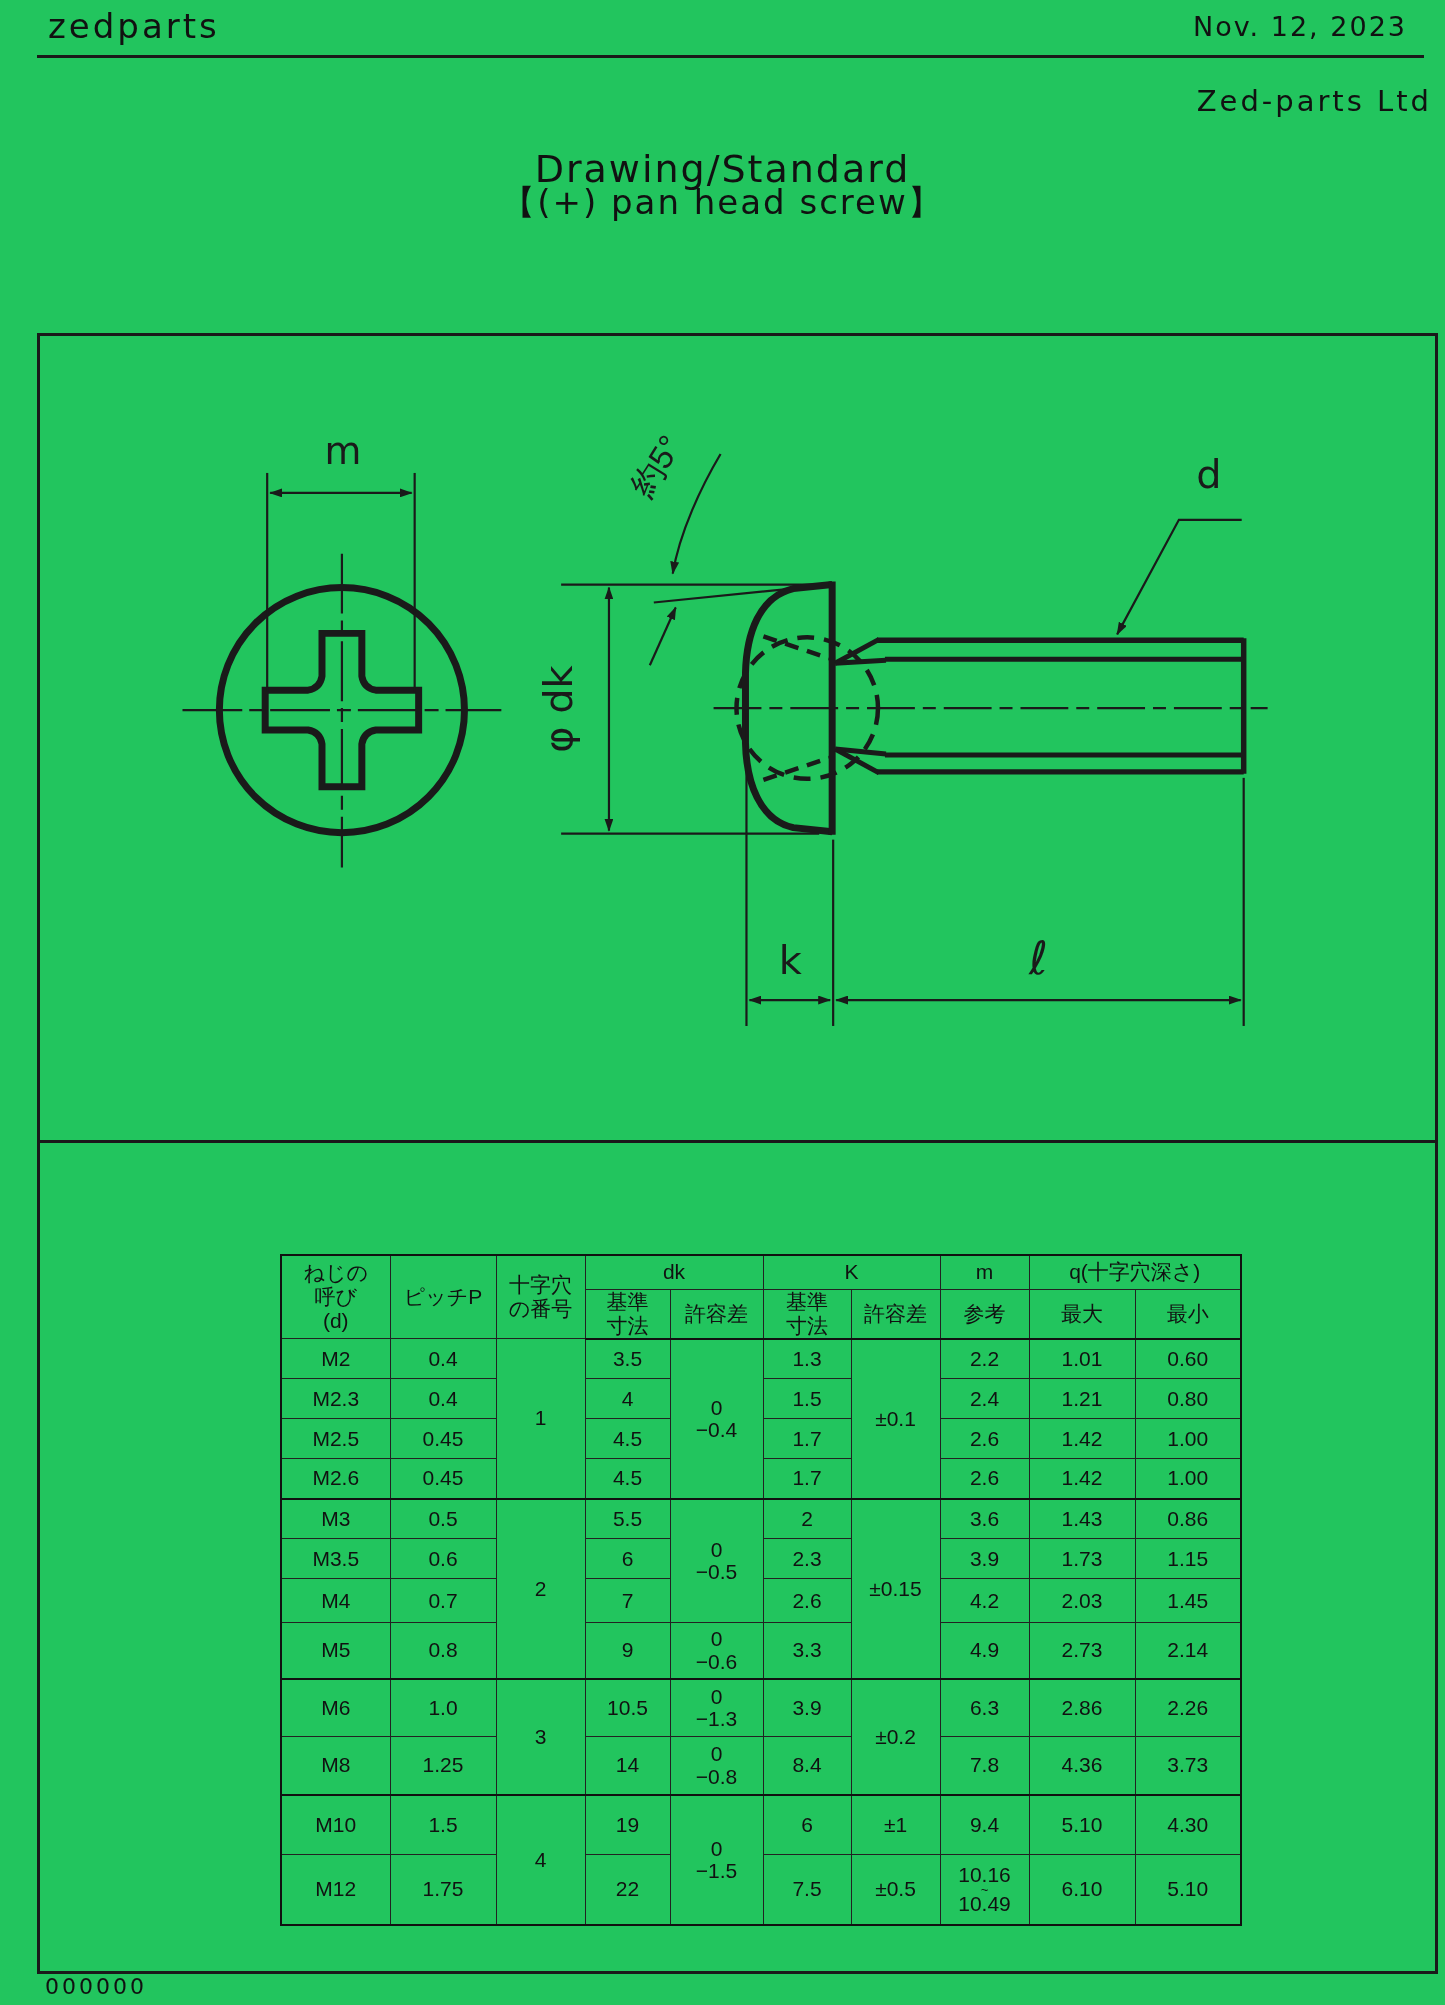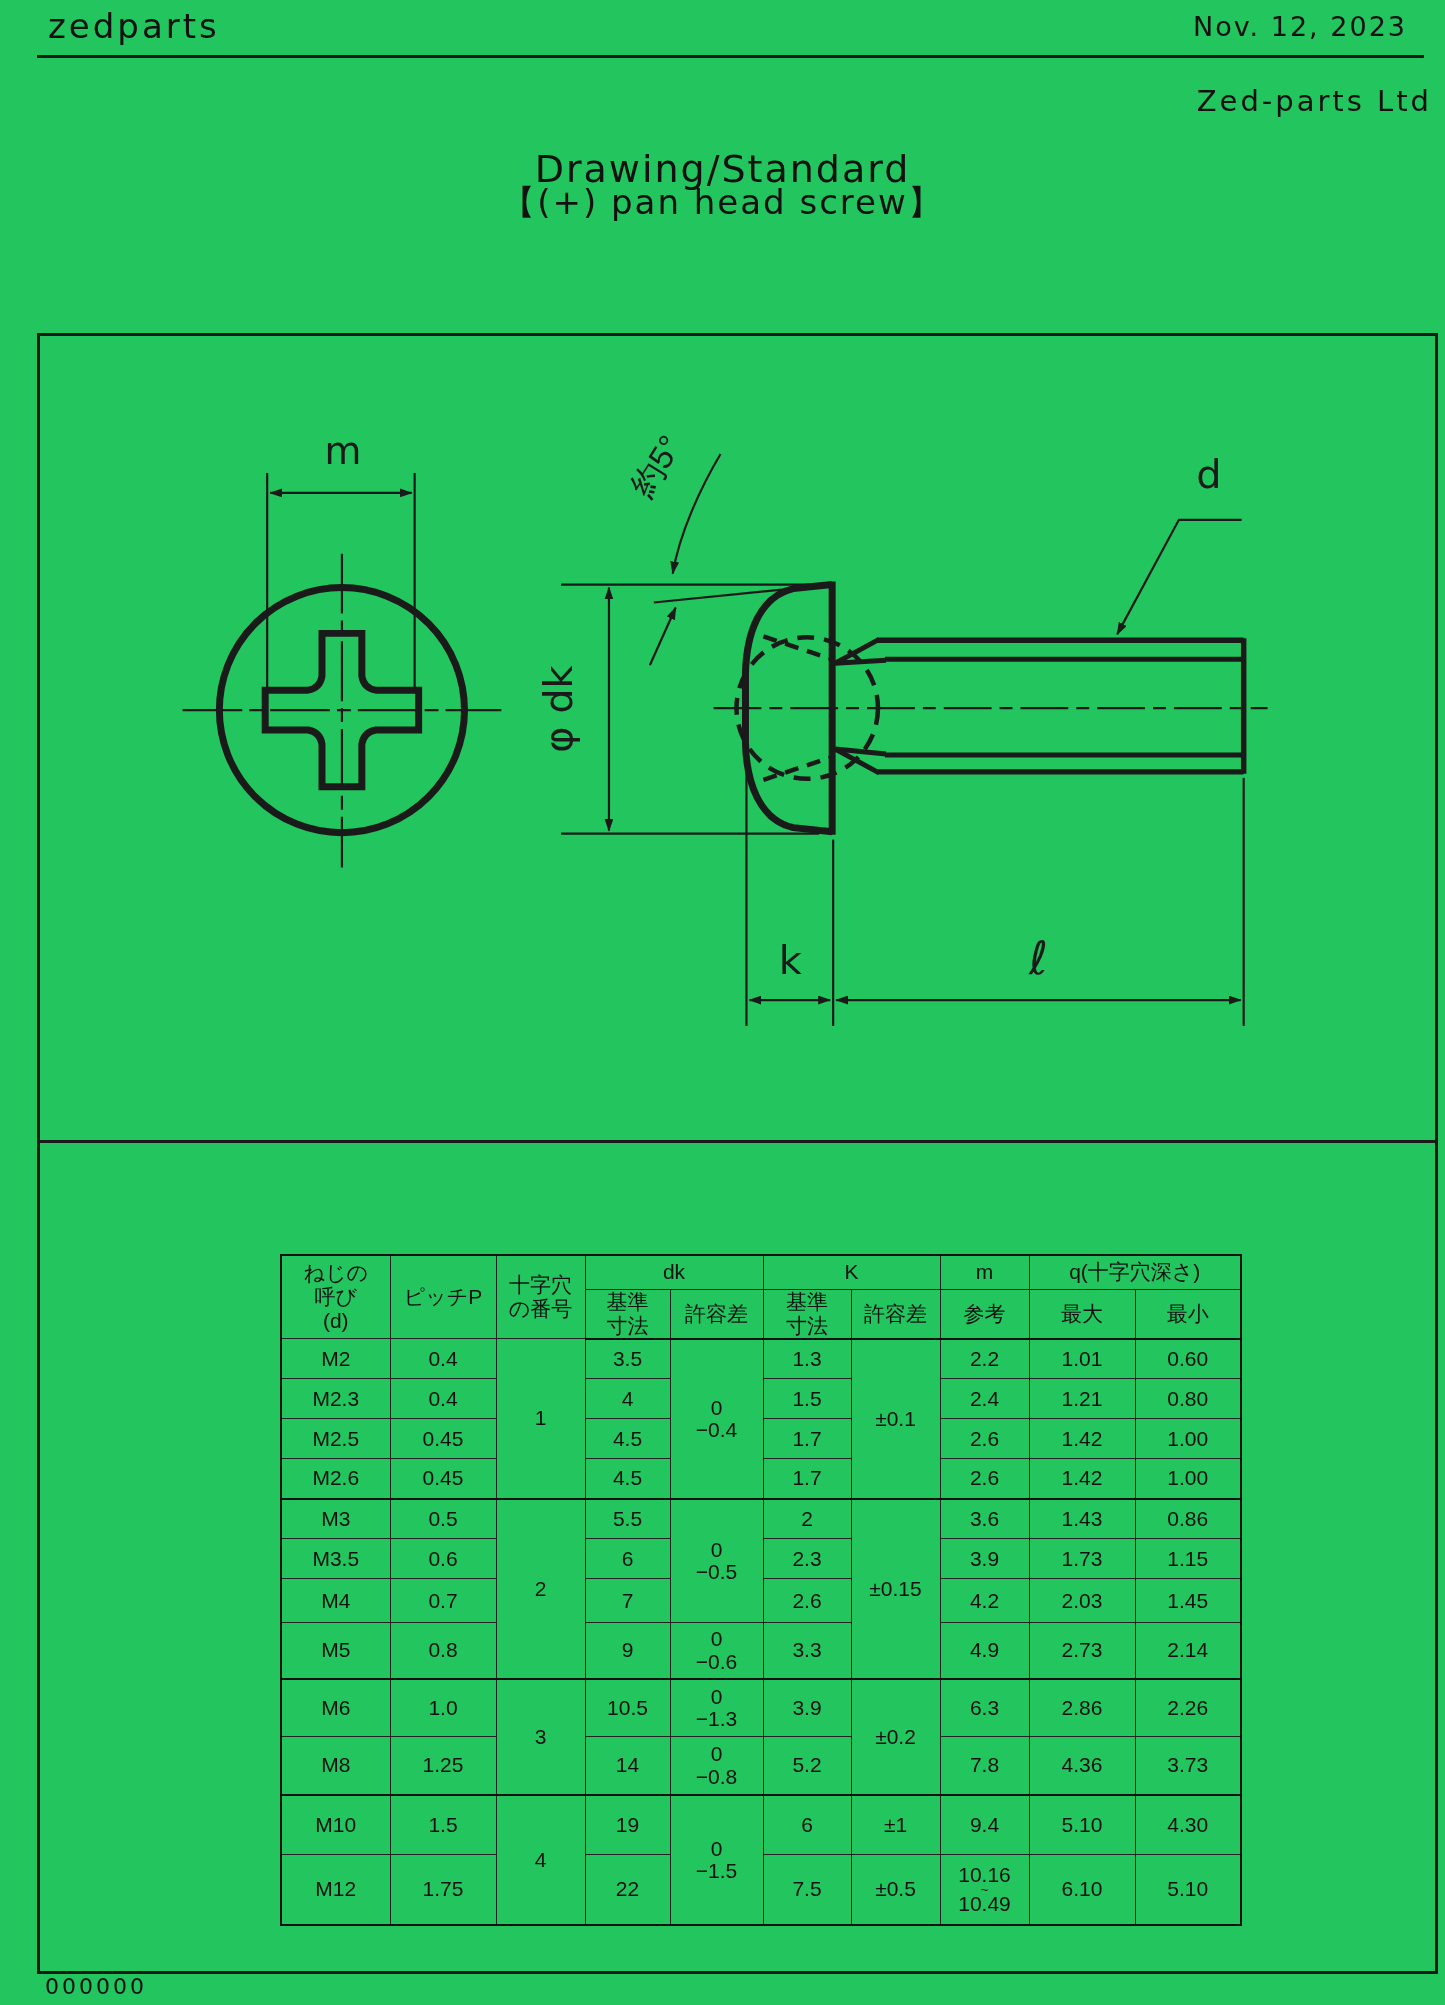--- a/index.html
+++ b/index.html
@@ -441,21 +441,21 @@
               <span class="ln">1.25</span>
             </td>
             <td>
               <span class="ln">14</span>
             </td>
             <td class="multi">
               <span class="ln">0</span>
               <span class="ln">−0.8</span>
             </td>
             <td>
-              <span class="ln">5.2</span>
+              <span class="ln">8.4</span>
             </td>
             <td>
               <span class="ln">7.8</span>
             </td>
             <td>
               <span class="ln">4.36</span>
             </td>
             <td>
               <span class="ln">3.73</span>
             </td>

